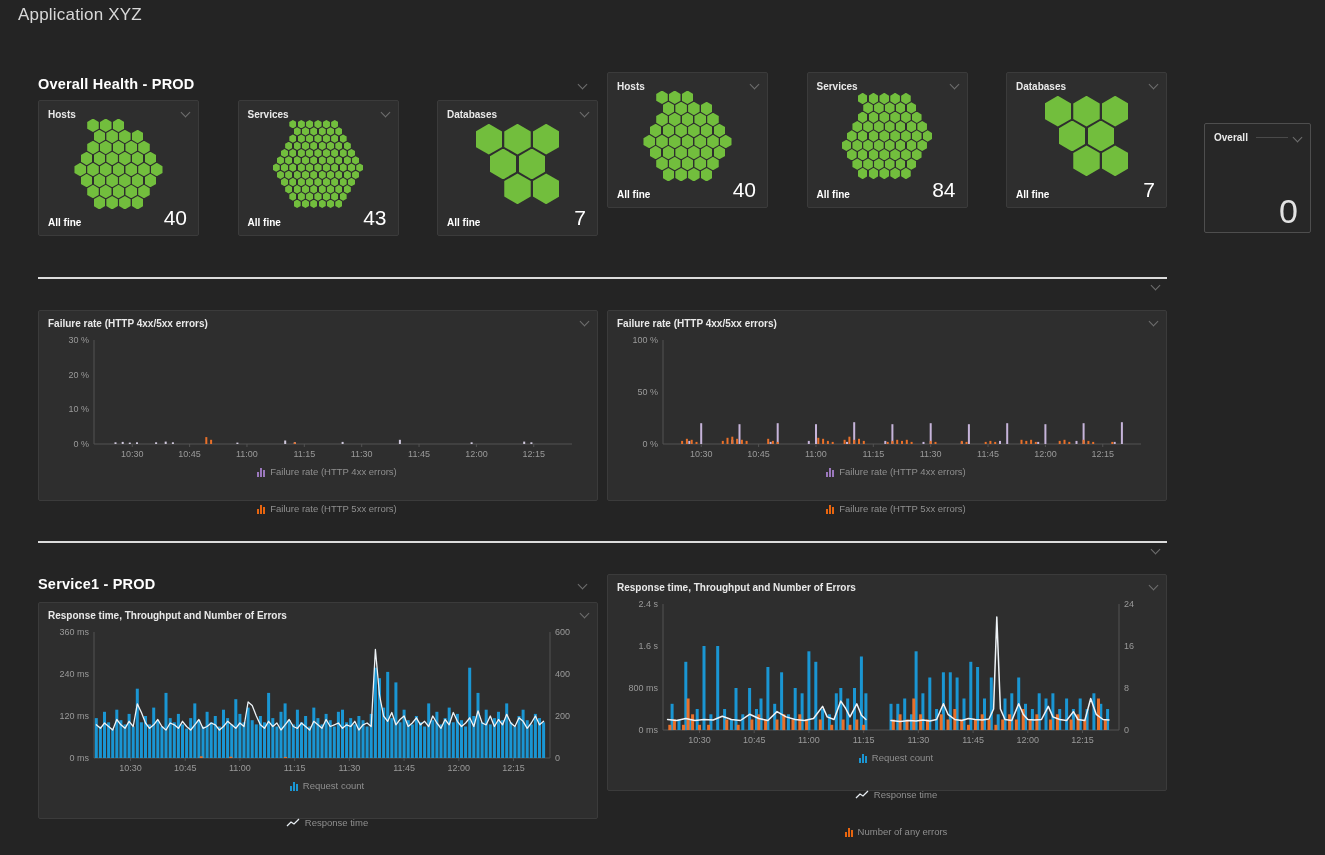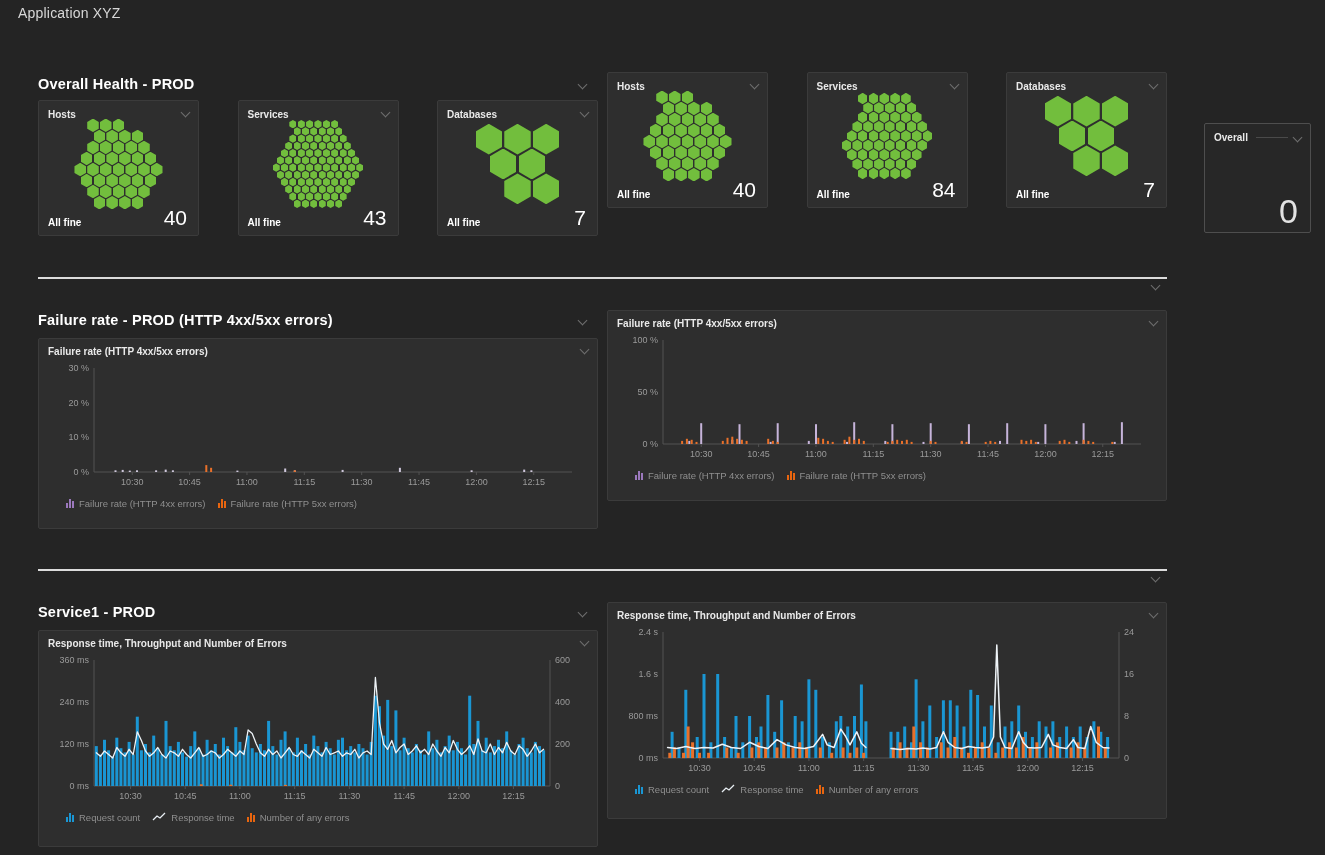--- a/index.html
+++ b/index.html
@@ -1,17 +1,17 @@
 <!DOCTYPE html>
 <html><head>
 <meta charset="utf-8">
 <style>
   * { box-sizing: border-box; margin: 0; padding: 0; }
   html,body { width:1325px; height:855px; background:#242424; font-family:"Liberation Sans", sans-serif; overflow:hidden; position:relative; }
-  .page-title { position:absolute; left:18px; top:5px; font-size:14px; font-weight:400; color:#d8d8d8; letter-spacing:.2px; }
+  .page-title { position:absolute; left:18px; top:5px; font-size:17px; font-weight:400; color:#d8d8d8; letter-spacing:.2px; }
   .content { position:absolute; left:38px; top:66px; width:1280px; }
 
   .row { display:flex; align-items:flex-start; }
   .col { width:560px; }
   .col + .col { margin-left:9px; }
 
   .section-header { display:flex; justify-content:space-between; align-items:center; margin-top:8px; height:20px; padding-right:12px; }
   .section-header h2 { font-size:14.5px; font-weight:bold; color:#ffffff; letter-spacing:.2px; }
 
   .chev { width:7px; height:7px; border-right:1.5px solid #6f6f6f; border-bottom:1.5px solid #6f6f6f; transform:rotate(45deg); display:inline-block; flex:none; }
@@ -37,21 +37,21 @@
   .divider-chevrow { position:relative; height:12px; }
   .divider-chevrow .chev { position:absolute; right:8px; top:3px; }
 
   .row-pad { margin-top:11px; }
   .chart-tile { width:560px; background:#2e2e2e; border:1px solid #3b3b3b; border-radius:2px; margin-top:8px; padding:7px 9px; display:flex; flex-direction:column; }
   .chart-tile.failure { height:191px; }
   .chart-tile.service { height:217px; }
   .chart-tile svg.chart { margin-top:3px; display:block; }
   text { font-family:"Liberation Sans", sans-serif; }
 
-  .legend { display:flex; gap:12px; align-items:center; margin:4px 0 0 18px; height:18px; }
+  .legend { display:flex; gap:26px; align-items:center; margin:4px 0 0 18px; height:18px;flex-direction:column; }
   .legend-item { display:flex; align-items:center; gap:5px; }
   .legend-item span.lab { font-size:9.5px; color:#8f8f8f; }
   .bars-icon { display:inline-flex; align-items:flex-end; gap:1px; height:10px; }
   .bars-icon i { width:2px; display:block; }
 </style>
 </head>
 <body>
 
 <div class="page-title">Application XYZ</div>
 
@@ -416,24 +416,20 @@
 
   <div class="divider-block">
     <div class="divider"></div>
     <div class="divider-chevrow">
         <span class="chev"></span>
       </div>
   </div>
 
   <div class="row row-pad">
     <div class="col">
-      <div class="section-header">
-        <h2>Failure rate - PROD (HTTP 4xx/5xx errors)</h2>
-        <span class="chev"></span>
-      </div>
       <div class="chart-tile failure">
         <div class="tile-head">
           <span class="tile-title">Failure rate (HTTP 4xx/5xx errors)</span>
           <span class="chev"></span>
         </div>
         <svg class="chart" width="538" height="130">
             <line x1="46" y1="8" x2="46" y2="112" stroke="#525252"></line>
             <line x1="46" y1="112" x2="524" y2="112" stroke="#525252"></line>
             <text x="41" y="115" text-anchor="end" fill="#9a9a9a" font-size="9">0 %</text>
             <text x="41" y="80.33333333333334" text-anchor="end" fill="#9a9a9a" font-size="9">10 %</text>

